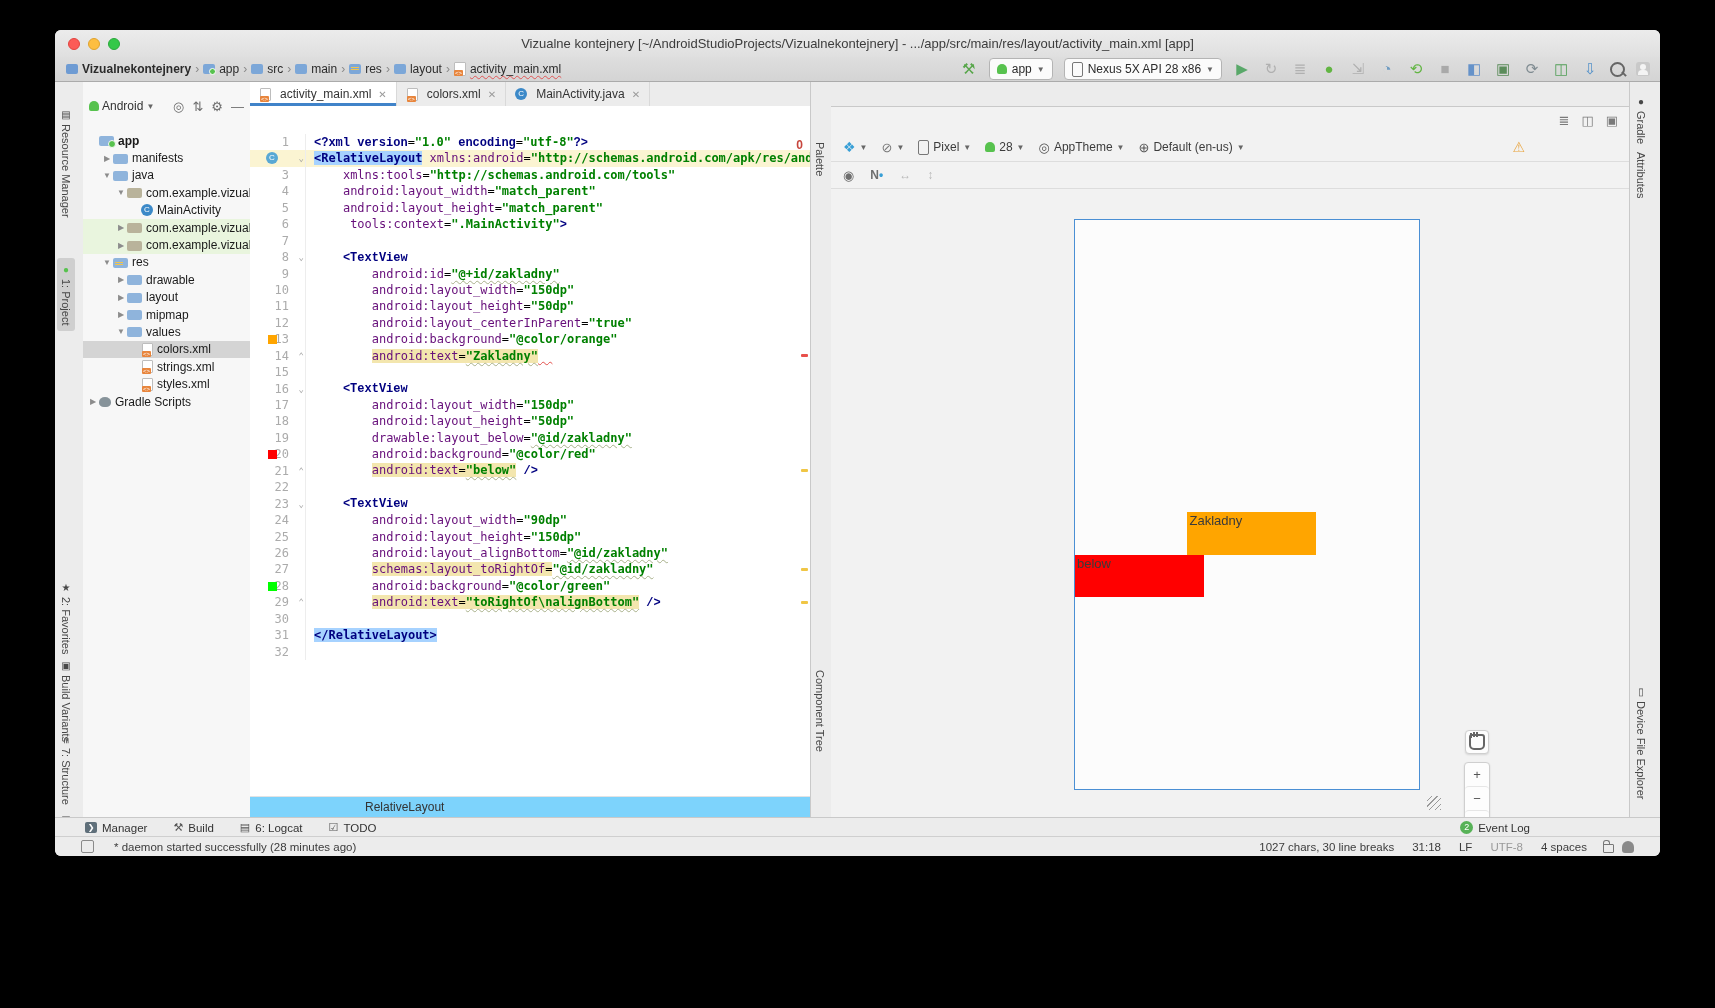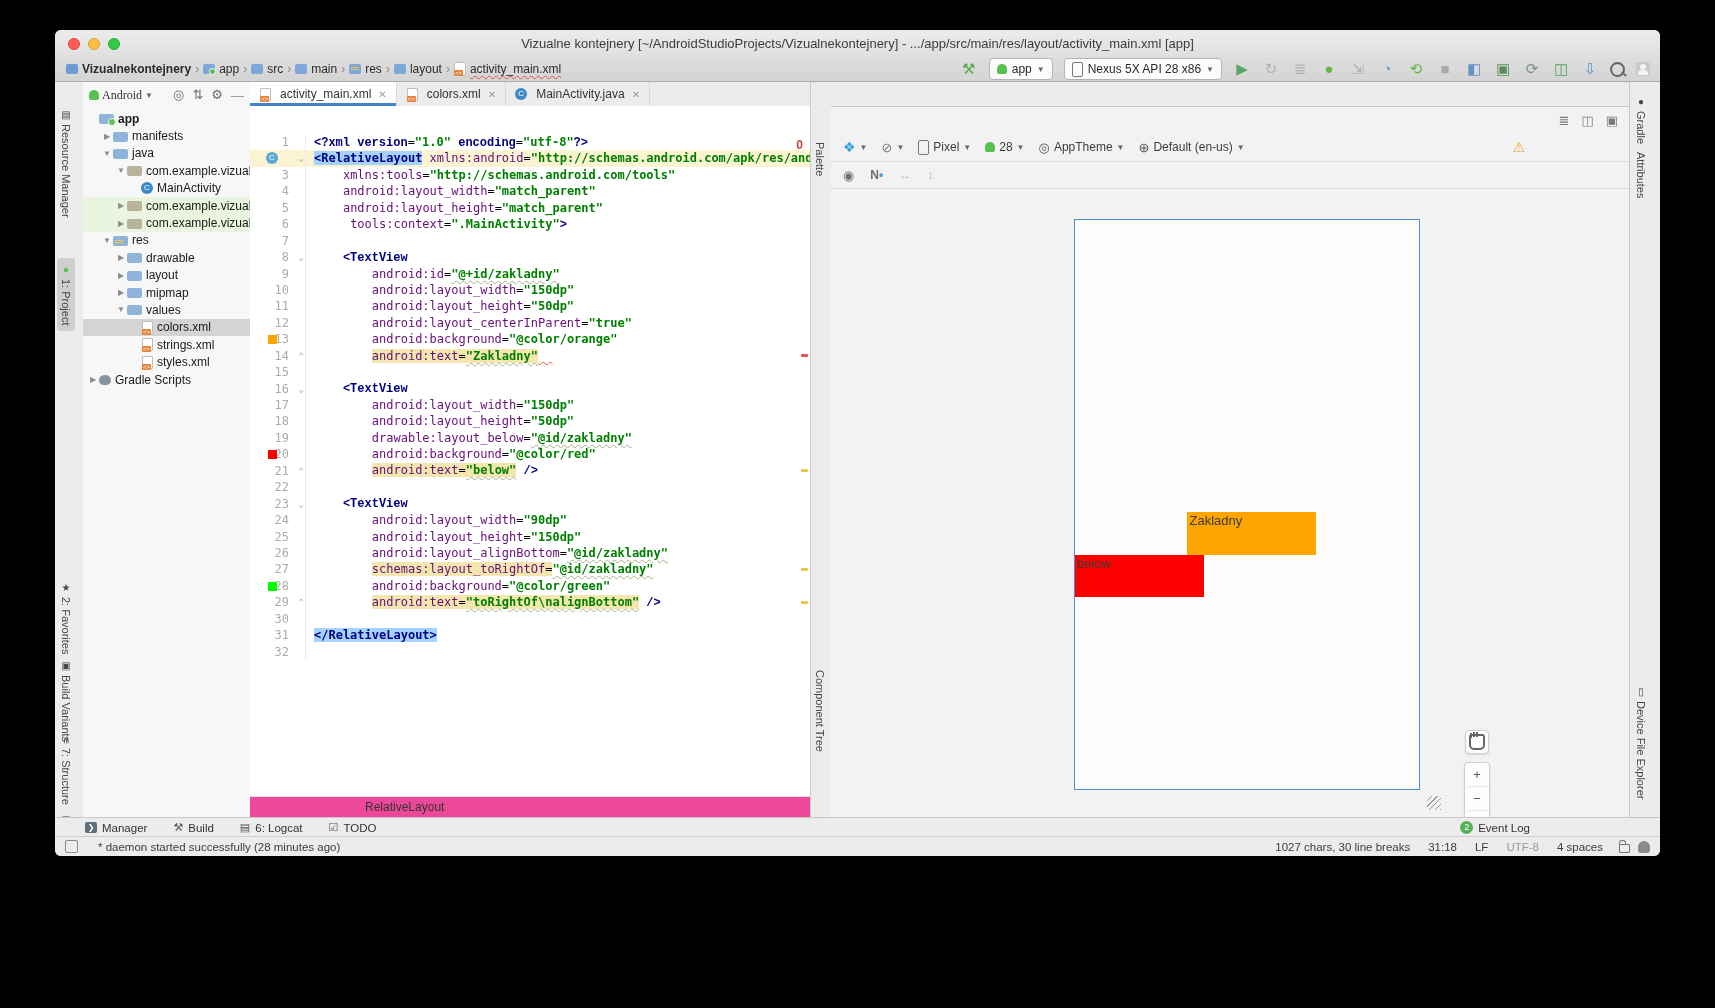--- a/index.html
+++ b/index.html
@@ -45,21 +45,21 @@
   #main{position:absolute;left:0;top:52px;right:0;height:735px;background:#F7F7F7;}
   .vstrip{position:absolute;top:0;bottom:0;background:#ECECEC;}
   #strip-left{left:0;width:28px;border-right:1px solid #C9C9C9;}
   #strip-right{right:0;width:30px;border-left:1px solid #C9C9C9;}
   .vtab{position:absolute;left:2px;writing-mode:vertical-rl;font-size:11px;color:#474747;
     padding:6px 3px;border-radius:3px;display:flex;align-items:center;gap:4px;cursor:default;white-space:nowrap;}
   .vtab.active{background:#CFCFCF;}
   .vtab .vti{font-size:10px;}
   
   #project{position:absolute;left:28px;top:0;width:167px;bottom:0;background:#F7F7F7;border-right:1px solid #C9C9C9;overflow:hidden;}
-  #proj-head{height:24px;display:flex;align-items:center;gap:6px;padding:1px 6px;color:#333;font-family:Liberation Serif, serif;}
+  #proj-head{height:24px;display:flex;align-items:center;gap:6px;padding:12px 6px;color:#333;}
   #proj-head .ph-ic{color:#6E6E6E;font-size:13px;cursor:default;}
   #proj-head .sp{flex:1;}
   #tree{padding-top:2px;}
   .trow{height:17.4px;display:flex;align-items:center;white-space:nowrap;cursor:default;font-size:12px;color:#1a1a1a;}
   .trow.sel{background:#D4D4D4;}
   .trow.hlg{background:#E9F5DE;}
   .tchev{width:12px;text-align:center;font-size:8px;color:#8C8C8C;flex:none;}
   .ticon{width:15px;height:12px;margin-right:4px;flex:none;position:relative;}
   .ti-folder{background:#8FB4DC;border-radius:2px;height:10px;margin-top:1px;}
   .ti-app{background:#8FB4DC;border-radius:2px;height:10px;margin-top:1px;}
@@ -93,21 +93,21 @@
   .tk-tg{color:#000080;font-weight:bold;font-family:Liberation Mono, monospace;}
   .tk-an{color:#660E7A;}
   .tk-av,.tk-avw{color:#008000;font-weight:bold;}
   .tk-avw{text-decoration:underline wavy 1px #A8B08A;text-underline-offset:2px;}
   .tk-hl{background:#F3E6AE;}
   .tk-stg{background:#A6D2FF;color:#000080;font-weight:bold;}
   .tk-rw{text-decoration:underline wavy 1px #E34F4B;}
   .stripe-mark{position:absolute;right:2px;width:7px;height:3px;border-radius:1px;}
   #err-widget{position:absolute;top:32px;right:7px;color:#C7463D;font-weight:bold;font-size:12px;
     font-family:"Liberation Sans",sans-serif;}
-  #ebread{position:absolute;left:0;right:0;bottom:0;height:20px;background:#ec4899;border-top:1px solid #E3E3E3;
+  #ebread{position:absolute;left:0;right:0;bottom:0;height:20px;background:#7dd3fc;border-top:1px solid #E3E3E3;
     line-height:20px;padding-left:115px;color:#333;}
   
   #pstrip{position:absolute;left:755px;top:0;width:20px;bottom:0;background:#ECECEC;
     border-right:1px solid #C9C9C9;border-left:1px solid #C9C9C9;}
   .ptab{position:absolute;left:1px;writing-mode:vertical-rl;font-size:11px;color:#474747;padding:4px 2px;white-space:nowrap;}
   
   #preview{position:absolute;left:776px;top:0;right:30px;bottom:0;background:#F2F2F2;}
   #pv-band1{height:24px;background:#ECECEC;border-bottom:1px solid #C9C9C9;}
   #pv-band2{height:26px;display:flex;align-items:center;justify-content:flex-end;gap:12px;padding-right:12px;color:#7A7A7A;}
   #pv-band2 .vt{font-size:13px;cursor:default;}
@@ -135,21 +135,21 @@
   .hand-ic::before{content:"";position:absolute;left:2px;top:-4px;width:2px;height:5px;background:#666;box-shadow:3px 0 0 #666,-3px 1px 0 #666;}
   
   #bottombar{position:absolute;left:0;right:0;top:787px;height:19px;background:#ECECEC;border-top:1px solid #C9C9C9;
     display:flex;align-items:center;gap:26px;padding-left:30px;font-size:11.5px;color:#333;}
   .bitem{display:flex;align-items:center;gap:5px;cursor:default;}
   .bic{font-size:11px;color:#555;}
   .term-ic{width:12px;height:11px;background:#5f6f7a;border-radius:2px;color:#fff;font-size:8px;line-height:11px;text-align:center;}
   #eventlog{margin-left:auto;margin-right:130px;display:flex;align-items:center;gap:5px;}
   .badge{width:13px;height:13px;border-radius:50%;background:#57B257;color:#fff;font-size:9px;line-height:13px;text-align:center;}
   #statusbar{position:absolute;left:0;right:0;top:806px;height:20px;background:#ECECEC;border-top:1px solid #CFCFCF;
-    display:flex;align-items:center;font-size:11.5px;color:#3c3c3c;padding:0 10px;box-sizing:border-box;gap:8px;}
+    display:flex;align-items:center;font-size:11.5px;color:#3c3c3c;padding:0 26px;box-sizing:border-box;gap:8px;}
   #status-right{margin-left:auto;display:flex;align-items:center;gap:18px;margin-right:8px;}
   #status-right .dim{color:#9a9a9a;}
   .sq-ic{width:11px;height:11px;border:1px solid #8a8a8a;border-radius:2px;display:inline-block;}
   .lock-ic{width:9px;height:7px;border:1px solid #777;border-radius:1px;position:relative;display:inline-block;margin-top:4px;}
   .lock-ic::before{content:"";position:absolute;left:-1px;top:-5px;width:5px;height:4px;border:1px solid #777;border-bottom:none;border-radius:3px 3px 0 0;}
   .hector-ic{width:12px;height:12px;border-radius:50% 50% 3px 3px;background:#8a8a8a;display:inline-block;}
 </style>
 </head>
 <body>
 

